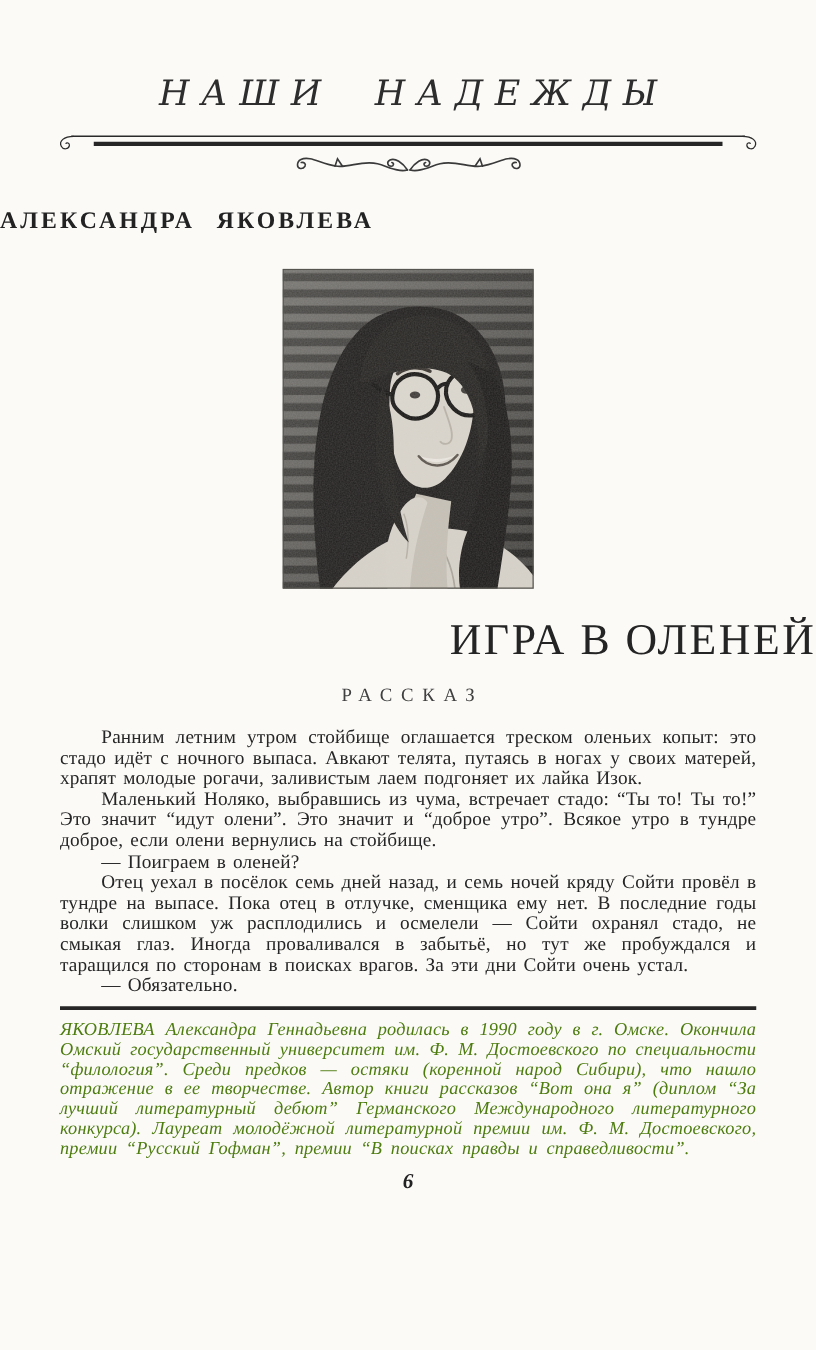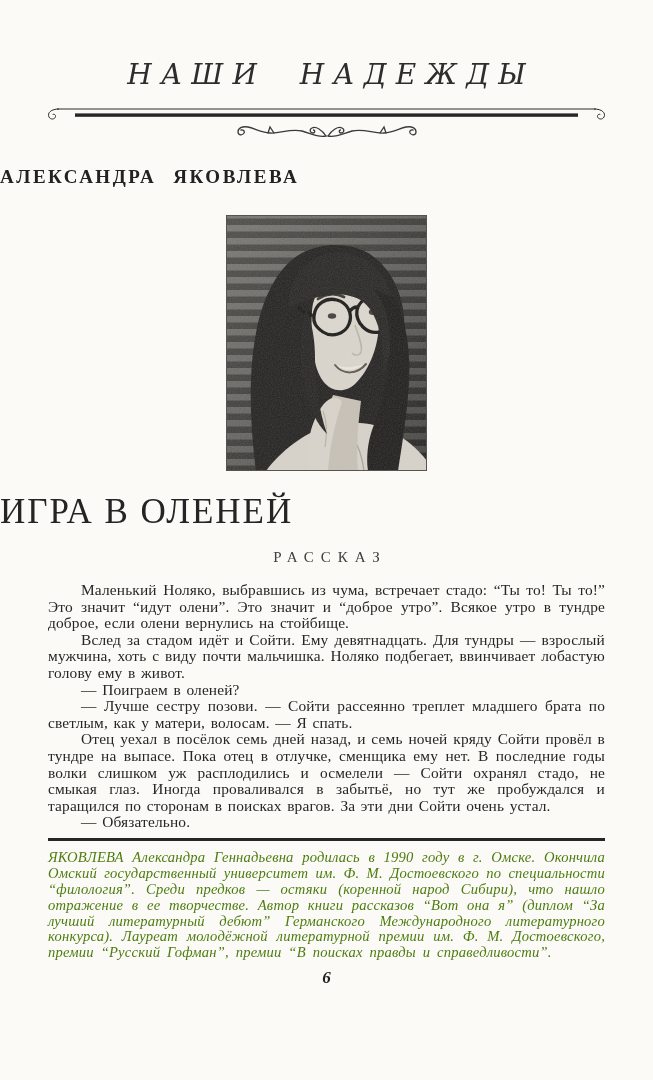--- a/index.html
+++ b/index.html
@@ -39,21 +39,21 @@
     color:#222;
   }
   .photo{
     width:201px;height:256px;
     margin:28px auto 0;
     display:block;
   }
   .photo svg{display:block;}
   .title{
     margin:20px 0 0;
-    text-align:left;
+    text-align:right;
     font-weight:normal;
     font-size:35px;
     line-height:42px;
     letter-spacing:2px;
     color:#242424;
   }
   .genre{
     margin-top:15px;
     text-align:center;
     font-size:15px;
@@ -188,24 +188,23 @@
 
       <rect width="201" height="256" filter="url(#noiseF)" opacity="0.22"></rect>
       <rect x="0.5" y="0.5" width="200" height="255" fill="none" stroke="#56544f" stroke-width="1"></rect>
     </svg>
   </figure>
 
   <h1 class="title">ИГРА В ОЛЕНЕЙ</h1>
   <div class="genre">РАССКАЗ</div>
 
   <main class="story">
+    <p>Ранним летним утром стойбище оглашается треском оленьих копыт: это стадо идёт с ночного выпаса. Авкают телята, путаясь в ногах у своих матерей, храпят молодые рогачи, заливистым лаем подгоняет их лайка Изок.</p>
     <p>Маленький Ноляко, выбравшись из чума, встречает стадо: “Ты то! Ты то!” Это значит “идут олени”. Это значит и “доброе утро”. Всякое утро в тундре доброе, если олени вернулись на стойбище.</p>
-    <p>Вслед за стадом идёт и Сойти. Ему девятнадцать. Для тундры — взрослый мужчина, хоть с виду почти мальчишка. Ноляко подбегает, ввинчивает лобастую голову ему в живот.</p>
     <p>— Поиграем в оленей?</p>
-    <p>— Лучше сестру позови. — Сойти рассеянно треплет младшего брата по светлым, как у матери, волосам. — Я спать.</p>
     <p>Отец уехал в посёлок семь дней назад, и семь ночей кряду Сойти провёл в тундре на выпасе. Пока отец в отлучке, сменщика ему нет. В последние годы волки слишком уж расплодились и осмелели — Сойти охранял стадо, не смыкая глаз. Иногда проваливался в забытьё, но тут же пробуждался и таращился по сторонам в поисках врагов. За эти дни Сойти очень устал.</p>
     <p>— Обязательно.</p>
   </main>
 
   <hr class="bio-rule">
 
   <aside class="bio">ЯКОВЛЕВА Александра Геннадьевна родилась в 1990 году в г. Омске. Окончила Омский государственный университет им. Ф. М. Достоевского по специальности “филология”. Среди предков — остяки (коренной народ Сибири), что нашло отражение в ее творчестве. Автор книги рассказов “Вот она я” (диплом “За лучший литературный дебют” Германского Международного литературного конкурса). Лауреат молодёжной литературной премии им. Ф. М. Достоевского, премии “Русский Гофман”, премии “В поисках правды и справедливости”.</aside>
 
   <div class="page-number">6</div>
 

